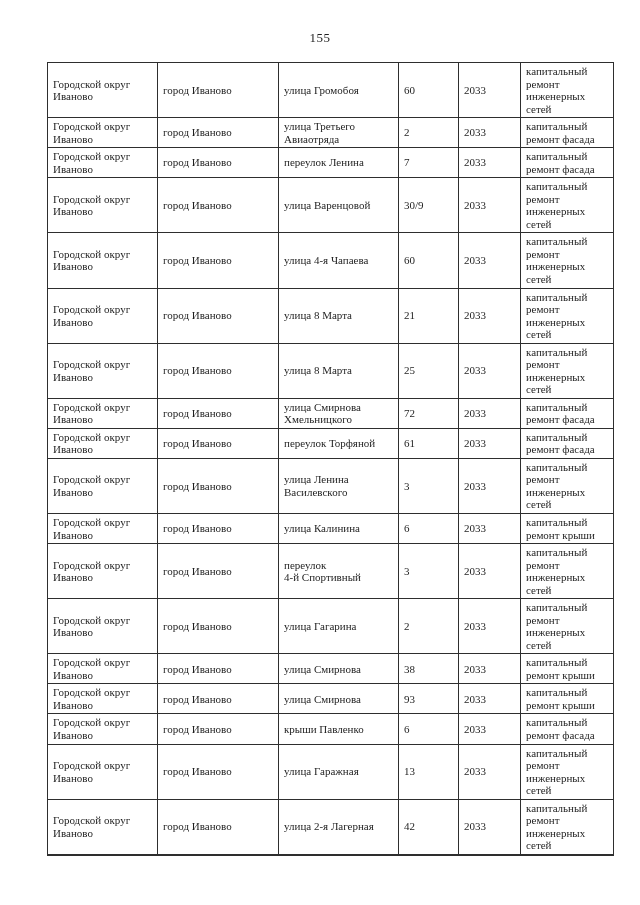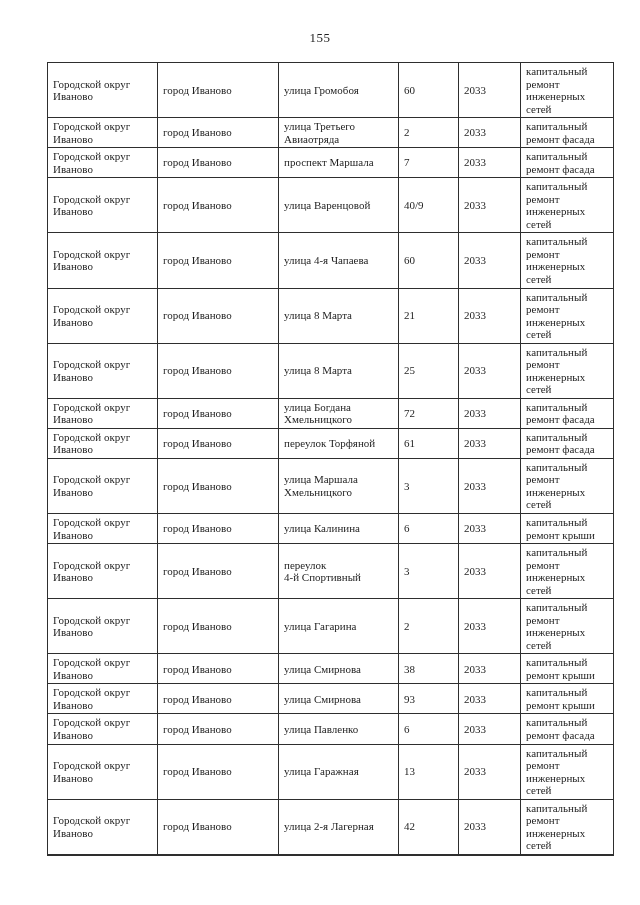--- a/index.html
+++ b/index.html
@@ -83,30 +83,30 @@
       <td class="cell-municipality">Городской округ Иваново</td>
       <td class="cell-city">город Иваново</td>
       <td class="cell-street">улица Третьего Авиаотряда</td>
       <td class="cell-house">2</td>
       <td class="cell-year">2033</td>
       <td class="cell-work">капитальный ремонт фасада</td>
     </tr>
         <tr>
       <td class="cell-municipality">Городской округ Иваново</td>
       <td class="cell-city">город Иваново</td>
-      <td class="cell-street">проспект Маршала</td>
+      <td class="cell-street">переулок Ленина</td>
       <td class="cell-house">7</td>
       <td class="cell-year">2033</td>
       <td class="cell-work">капитальный ремонт фасада</td>
     </tr>
         <tr>
       <td class="cell-municipality">Городской округ Иваново</td>
       <td class="cell-city">город Иваново</td>
       <td class="cell-street">улица Варенцовой</td>
-      <td class="cell-house">40/9</td>
+      <td class="cell-house">30/9</td>
       <td class="cell-year">2033</td>
       <td class="cell-work">капитальный ремонт инженерных сетей</td>
     </tr>
         <tr>
       <td class="cell-municipality">Городской округ Иваново</td>
       <td class="cell-city">город Иваново</td>
       <td class="cell-street">улица 4-я Чапаева</td>
       <td class="cell-house">60</td>
       <td class="cell-year">2033</td>
       <td class="cell-work">капитальный ремонт инженерных сетей</td>
@@ -123,37 +123,37 @@
       <td class="cell-municipality">Городской округ Иваново</td>
       <td class="cell-city">город Иваново</td>
       <td class="cell-street">улица 8 Марта</td>
       <td class="cell-house">25</td>
       <td class="cell-year">2033</td>
       <td class="cell-work">капитальный ремонт инженерных сетей</td>
     </tr>
         <tr>
       <td class="cell-municipality">Городской округ Иваново</td>
       <td class="cell-city">город Иваново</td>
-      <td class="cell-street">улица Богдана Хмельницкого</td>
+      <td class="cell-street">улица Смирнова Хмельницкого</td>
       <td class="cell-house">72</td>
       <td class="cell-year">2033</td>
       <td class="cell-work">капитальный ремонт фасада</td>
     </tr>
         <tr>
       <td class="cell-municipality">Городской округ Иваново</td>
       <td class="cell-city">город Иваново</td>
       <td class="cell-street">переулок Торфяной</td>
       <td class="cell-house">61</td>
       <td class="cell-year">2033</td>
       <td class="cell-work">капитальный ремонт фасада</td>
     </tr>
         <tr>
       <td class="cell-municipality">Городской округ Иваново</td>
       <td class="cell-city">город Иваново</td>
-      <td class="cell-street">улица Маршала Хмельницкого</td>
+      <td class="cell-street">улица Ленина Василевского</td>
       <td class="cell-house">3</td>
       <td class="cell-year">2033</td>
       <td class="cell-work">капитальный ремонт инженерных сетей</td>
     </tr>
         <tr>
       <td class="cell-municipality">Городской округ Иваново</td>
       <td class="cell-city">город Иваново</td>
       <td class="cell-street">улица Калинина</td>
       <td class="cell-house">6</td>
       <td class="cell-year">2033</td>
@@ -188,21 +188,21 @@
       <td class="cell-municipality">Городской округ Иваново</td>
       <td class="cell-city">город Иваново</td>
       <td class="cell-street">улица Смирнова</td>
       <td class="cell-house">93</td>
       <td class="cell-year">2033</td>
       <td class="cell-work">капитальный ремонт крыши</td>
     </tr>
         <tr>
       <td class="cell-municipality">Городской округ Иваново</td>
       <td class="cell-city">город Иваново</td>
-      <td class="cell-street">улица Павленко</td>
+      <td class="cell-street">крыши Павленко</td>
       <td class="cell-house">6</td>
       <td class="cell-year">2033</td>
       <td class="cell-work">капитальный ремонт фасада</td>
     </tr>
         <tr>
       <td class="cell-municipality">Городской округ Иваново</td>
       <td class="cell-city">город Иваново</td>
       <td class="cell-street">улица Гаражная</td>
       <td class="cell-house">13</td>
       <td class="cell-year">2033</td>

